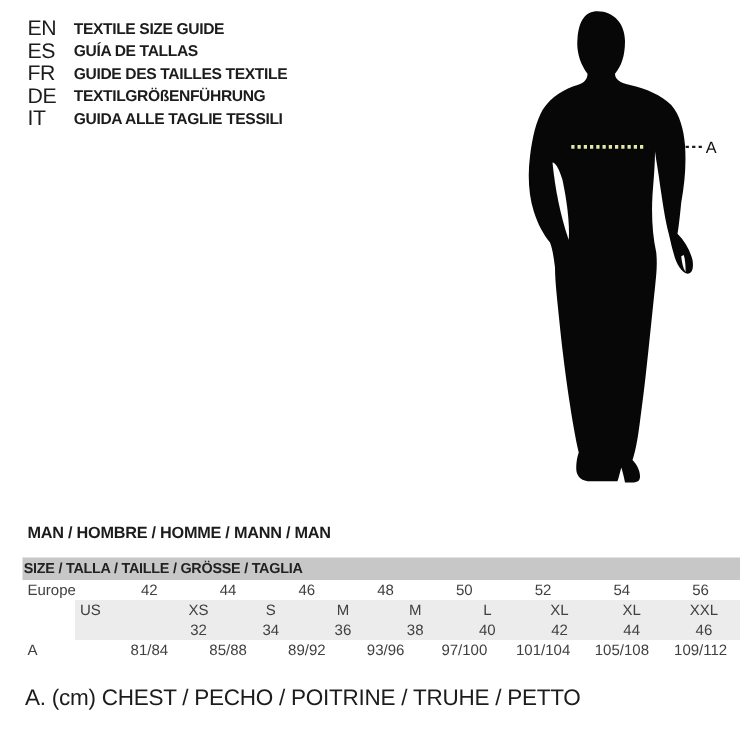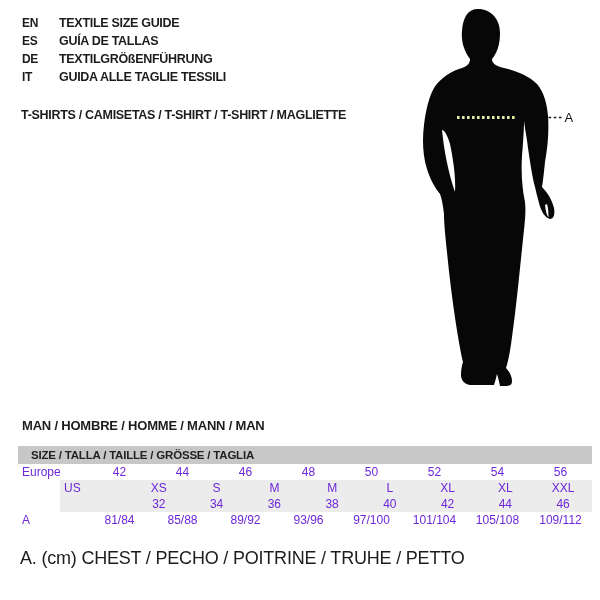--- a/index.html
+++ b/index.html
@@ -3,34 +3,34 @@
 <meta charset="utf-8">
 <style>
   html,body{margin:0;padding:0;background:#fff;}
   #canvas{
     position:relative;width:600px;height:600px;background:#ffffff;overflow:hidden;
     font-family:"Liberation Sans",sans-serif;color:#1c1c1c;
   }
   
   .lang-block{position:absolute;left:22px;top:14px;}
   .lang-row{display:flex;height:18px;line-height:18px;}
-  .lang-code{width:37px;font-weight:bold;font-size:12px;letter-spacing:-0.3px;}
+  .lang-code{width:37px;font-weight:normal;font-size:17px;letter-spacing:-0.3px;}
   .lang-label{font-weight:bold;font-size:12.5px;letter-spacing:-0.3px;white-space:nowrap;}
   
   .cat-block{position:absolute;left:21px;top:106px;}
   .cat-line{height:19px;line-height:19px;font-weight:bold;font-size:12.5px;letter-spacing:-0.3px;white-space:nowrap;}
   
   .figure-wrap{position:absolute;left:400px;top:0;width:200px;height:410px;}
   
   .section-title{position:absolute;left:22px;top:418px;font-weight:bold;font-size:13px;letter-spacing:-0.2px;}
   
   .size-table{position:absolute;left:18px;top:446px;width:574px;}
   .size-table-header{height:18px;line-height:18px;background:#c7c7c7;font-weight:bold;
-    font-size:11.5px;letter-spacing:-0.2px;padding-left:13px;color:#222;}
-  .t-row{display:flex;height:16px;line-height:16px;font-size:12px;color:#6d28d9;}
+    font-size:11.5px;letter-spacing:-0.2px;padding-left:1px;color:#222;}
+  .t-row{display:flex;height:16px;line-height:16px;font-size:12px;color:#404040;}
   .t-row.striped{background:#ececec;margin-left:42px;}
   .t-label{width:70px;padding-left:4px;box-sizing:border-box;}
   .t-cell{flex:1;text-align:center;}
   
   .footnote{position:absolute;left:20px;top:548px;font-weight:normal;font-size:18px;letter-spacing:-0.2px;}
 </style>
 </head>
 <body>
 
 <div id="canvas">
@@ -38,31 +38,34 @@
   <div class="lang-block">
     <div class="lang-row">
       <span class="lang-code">EN</span>
       <span class="lang-label">TEXTILE SIZE GUIDE</span>
     </div>
     <div class="lang-row">
       <span class="lang-code">ES</span>
       <span class="lang-label">GUÍA DE TALLAS</span>
     </div>
     <div class="lang-row">
+      <span class="lang-code">FR</span>
+      <span class="lang-label">GUIDE DES TAILLES TEXTILE</span>
+    </div>
+    <div class="lang-row">
       <span class="lang-code">DE</span>
       <span class="lang-label">TEXTILGRÖßENFÜHRUNG</span>
     </div>
     <div class="lang-row">
       <span class="lang-code">IT</span>
       <span class="lang-label">GUIDA ALLE TAGLIE TESSILI</span>
     </div>
   </div>
 
   <div class="cat-block">
-    <div class="cat-line">T-SHIRTS / CAMISETAS / T-SHIRT / T-SHIRT / MAGLIETTE</div>
   </div>
 
   <div class="figure-wrap">
     <svg width="200" height="410" viewBox="0 0 200 410">
       <path fill="#070707" d="
         M78 9
         C91 9 100 19 100 33
         C100 45 97 53 92 59
         C92 63 95 66 104 68
         C117 71 129 76 137 84

